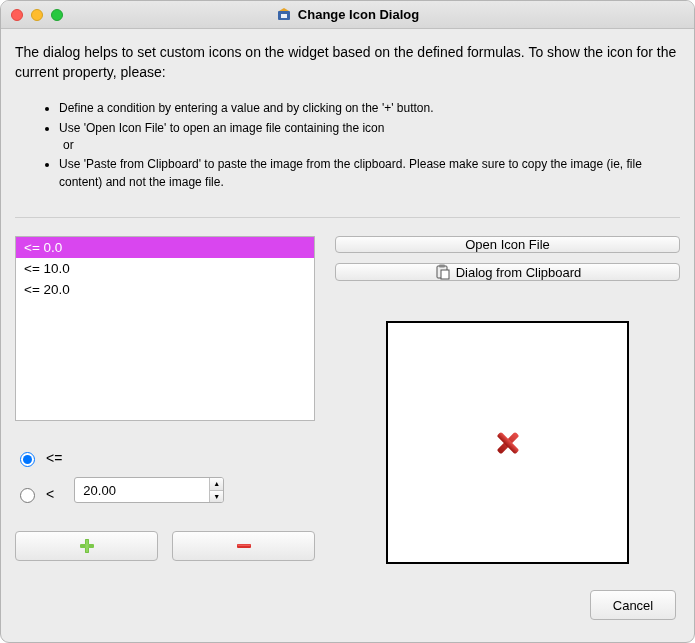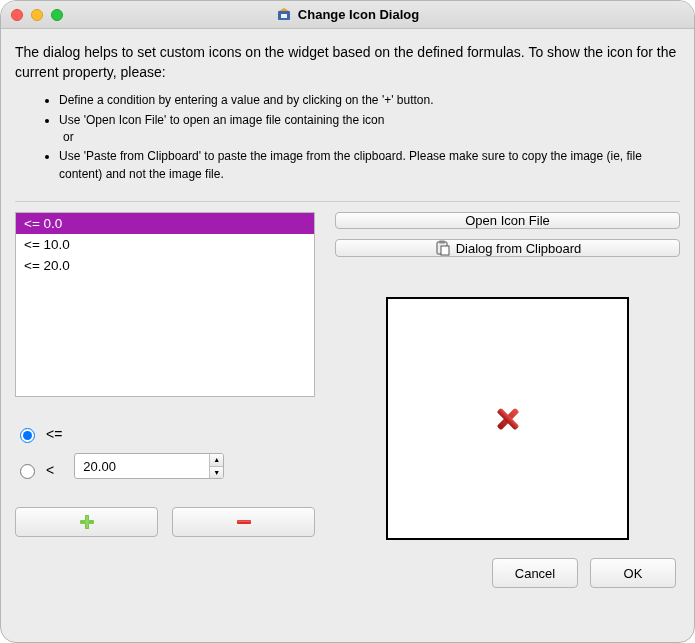--- a/index.html
+++ b/index.html
@@ -8,21 +8,21 @@
     font-family: -apple-system, "Helvetica Neue", Arial, sans-serif;
     font-size: 13px;
     background: #fff;
     color: #000;
   }
   .window {
     width: 695px;
     height: 643px;
     background: #ececec;
     border: 1px solid #b5b5b5;
-    border-radius: 16px;
+    border-radius: 9px;
     overflow: hidden;
     position: relative;
     display: flex;
     flex-direction: column;
   }
   .titlebar {
     height: 28px;
     background: linear-gradient(#e8e8e8,#d8d8d8);
     border-bottom: 1px solid #c0c0c0;
     display: flex;
@@ -53,20 +53,21 @@
   }
   .app-icon {
     width: 16px; height: 16px;
     display: inline-block;
   }
   .content {
     padding: 14px 14px 0 14px;
     flex: 1;
     display: flex;
     flex-direction: column;
+    gap: 8px;
   }
   .help-text {
     font-size: 14px;
     line-height: 1.4;
     margin-bottom: 4px;
   }
   .bullets {
     margin: 6px 0 10px 0;
     padding-left: 44px;
     font-size: 12px;
@@ -99,21 +100,21 @@
     background: #fff;
     border: 1px solid #b8b8b8;
     overflow: auto;
     font-size: 13.5px;
   }
   .list-item {
     padding: 3px 8px;
     cursor: default;
   }
   .list-item.selected {
-    background: #a21caf;
+    background: #d946ef;
     color: #fff;
   }
   .radio-block {
     margin-top: 28px;
     display: flex;
     gap: 12px;
   }
   .radio-col {
     display: flex;
     flex-direction: column;
@@ -339,19 +340,16 @@
             </g>
           </svg>
         </div>
       </div>
     </div>
 
     <div class="footer">
       <div class="btn">
         <span>Cancel</span>
       </div>
-      <div class="btn">
-        <span>OK</span>
-      </div>
     </div>
 
   </div>
 </div>
 
 </body></html>

